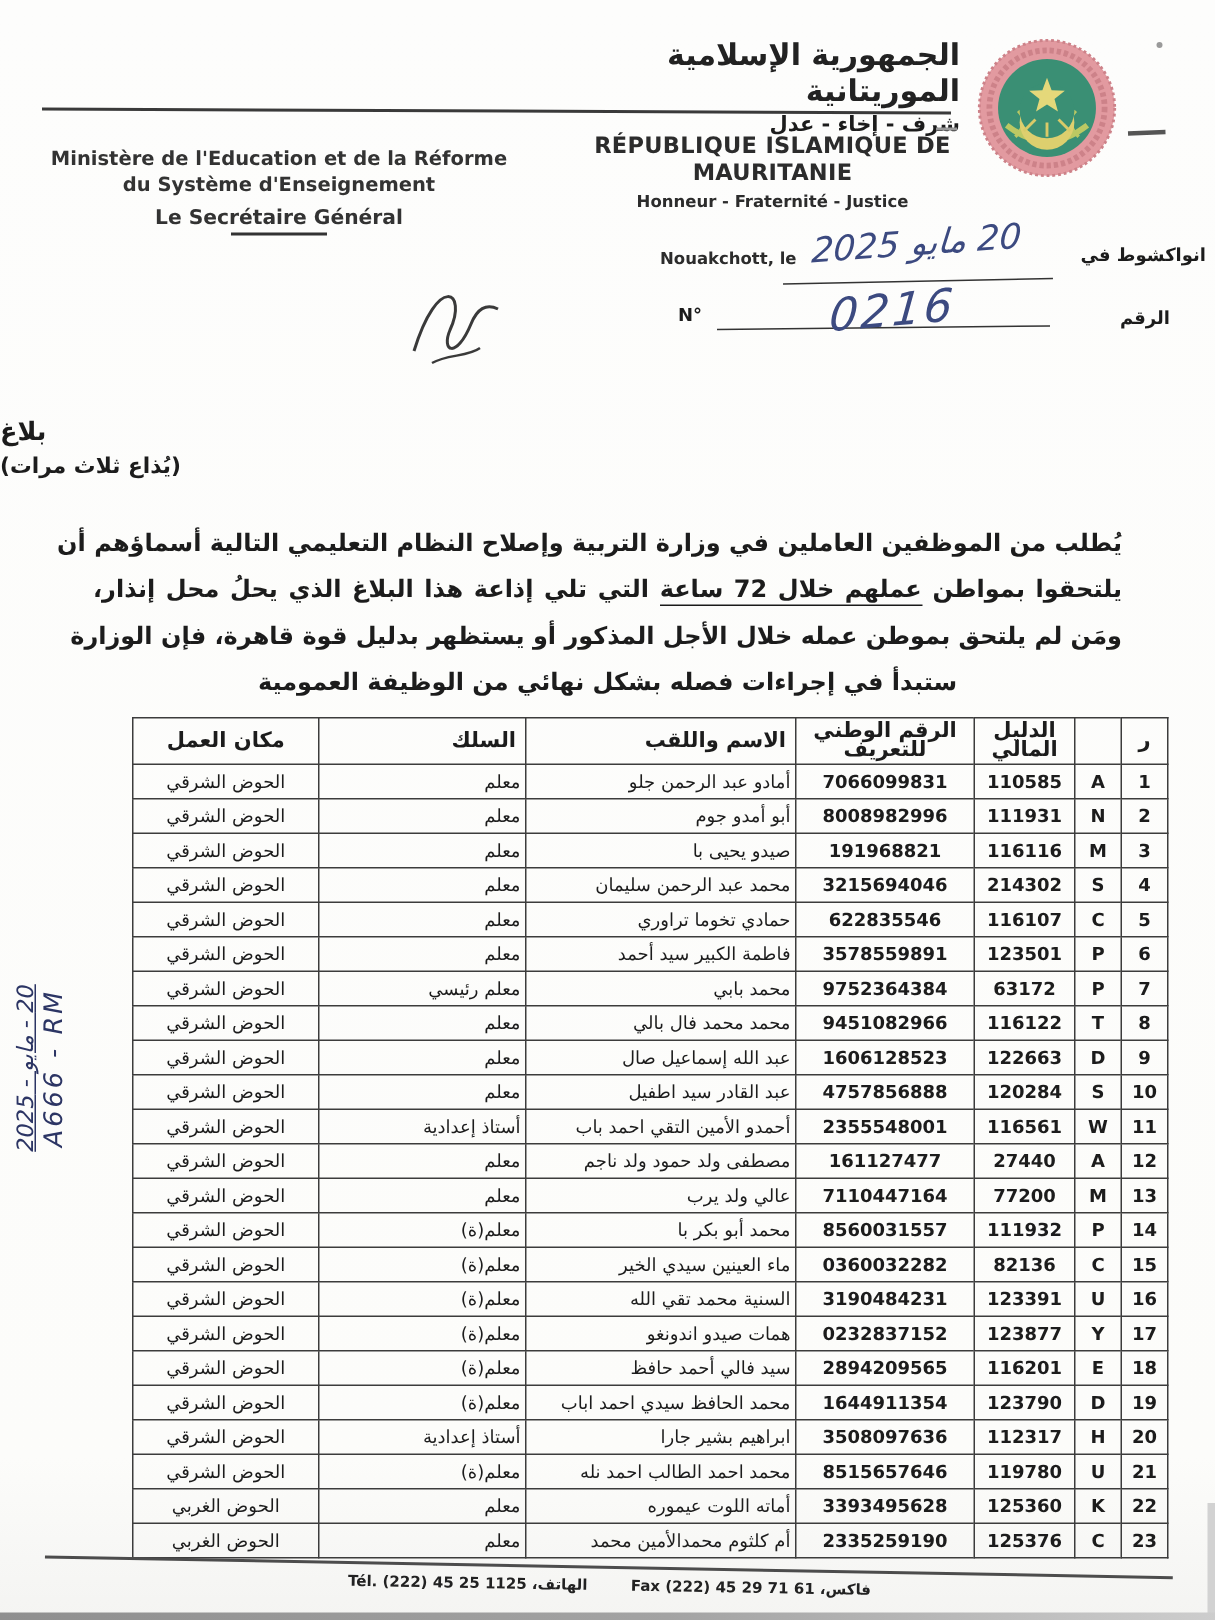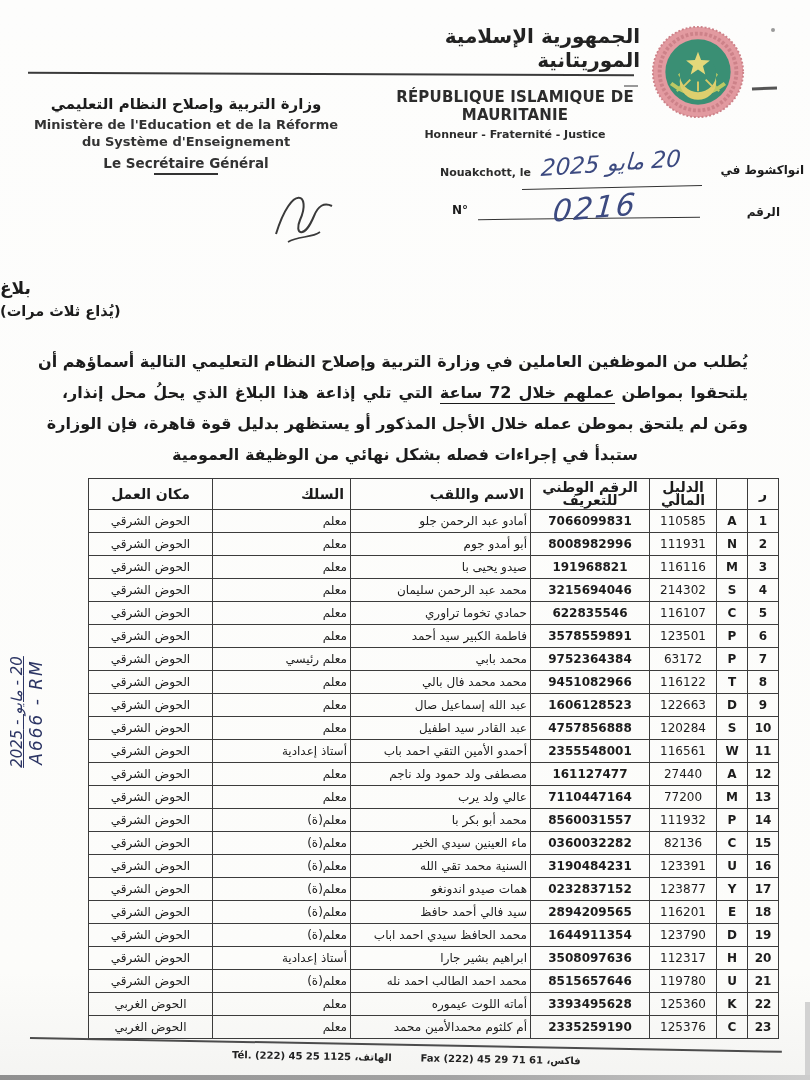--- a/index.html
+++ b/index.html
@@ -46,21 +46,21 @@
   .body-line{font-size:16px;font-weight:bold;line-height:31px;text-align:justify;text-align-last:justify;white-space:nowrap;}
   .body-line.last{text-align-last:center;white-space:normal;}
   .uline{border-bottom:1.6px solid #1a1a1a;padding-bottom:1px;}
   
   .doc-table{position:absolute;top:478px;left:88px;width:635px;border-collapse:collapse;direction:rtl;table-layout:fixed;}
   .doc-table th,.doc-table td{border:1px solid #3c3c3c;padding:0 3px;overflow:hidden;}
   .doc-table thead th{height:30px;font-size:14px;font-weight:bold;text-align:center;line-height:13px;}
   .doc-table tbody td{height:22px;font-size:12px;white-space:nowrap;}
   .c-no{width:24px;text-align:center;font-weight:bold;}
   .c-key{width:24px;text-align:center;font-weight:bold;}
-  .c-dalil{width:60px;text-align:center;font-weight:normal;font-size:12.5px;}
+  .c-dalil{width:60px;text-align:center;font-weight:bold;font-size:12.5px;}
   .c-nni{width:112px;text-align:center;font-weight:bold;font-size:12.5px;margin-left:16px;}
   .c-name{width:170px;text-align:right;}
   .c-silk{width:128px;text-align:right;padding-right:6px;}
   .c-makan{width:117px;text-align:center;}
   .h-name,.h-silk{text-align:right !important;padding-right:6px !important;}
   
   .margin-note{position:absolute;left:-84px;top:688px;width:232px;height:48px;transform:rotate(-90deg);
     text-align:center;color:#2c3564;font-style:italic;}
   .margin-note .l1{font-size:15px;text-decoration:underline;letter-spacing:1px;direction:rtl;}
   .margin-note .l2{font-size:17px;letter-spacing:2px;}
@@ -71,20 +71,21 @@
   .scan-bottom{position:absolute;bottom:0;left:0;right:0;height:5px;background:linear-gradient(to right,#8f8f8f,#a3a3a3 55%,#cdcdcd);}
   .scan-right{position:absolute;right:0;top:1002px;width:5px;height:78px;background:#d2d2d2;}
 </style>
 </head>
 <body>
 
 <div class="page">
 
   <div class="lh-ar">
     <div class="rep">الجمهورية الإسلامية الموريتانية</div>
+    <div class="motto">شرف - إخاء - عدل</div>
   </div>
   <div class="rule-top"></div>
   <div class="lh-fr">
     <div class="rep">RÉPUBLIQUE ISLAMIQUE DE MAURITANIE</div>
     <div class="motto">Honneur - Fraternité - Justice</div>
   </div>
 
   <svg class="seal" viewBox="0 0 100 100">
     <circle cx="50" cy="50" r="47" fill="#e29aa0"></circle>
     <circle cx="50" cy="50" r="47" fill="none" stroke="#cd8289" stroke-width="2" stroke-dasharray="2 2"></circle>
@@ -96,21 +97,20 @@
     <circle cx="50" cy="60" r="19" fill="#ddcf6e"></circle>
     <circle cx="50" cy="52" r="19" fill="#3a8f74"></circle>
     <path d="M34,66 L42,58 M50,70 L50,60 M66,66 L58,58" stroke="#d8ca68" stroke-width="2" fill="none"></path>
     <polygon fill="#e4d87a" points="50,29 53.2,37.6 62.4,38 55.2,43.7 57.6,52.5 50,47.5 42.4,52.5 44.8,43.7 37.6,38 46.8,37.6"></polygon>
   </svg>
   <div class="dash-a"></div>
   <div class="dash-b"></div>
   <div class="speck"></div>
 
   <div class="ministry">
-    <div class="ar">وزارة التربية وإصلاح النظام التعليمي</div>
     <div class="fr">Ministère de l'Education et de la Réforme</div>
     <div class="fr" style="margin-top:0;">du Système d'Enseignement</div>
     <div class="office-fr">Le Secrétaire Général</div>
     <div class="ubar"></div>
   </div>
   <svg class="signature" viewBox="0 0 72 76">
     <path d="M8,58 C24,6 44,18 32,44 C26,58 36,64 46,40 C50,30 56,26 64,30" fill="none" stroke="#3a3a3a" stroke-width="2"></path>
     <path d="M20,66 C30,60 44,62 52,56" fill="none" stroke="#3a3a3a" stroke-width="1.6"></path>
   </svg>
 

